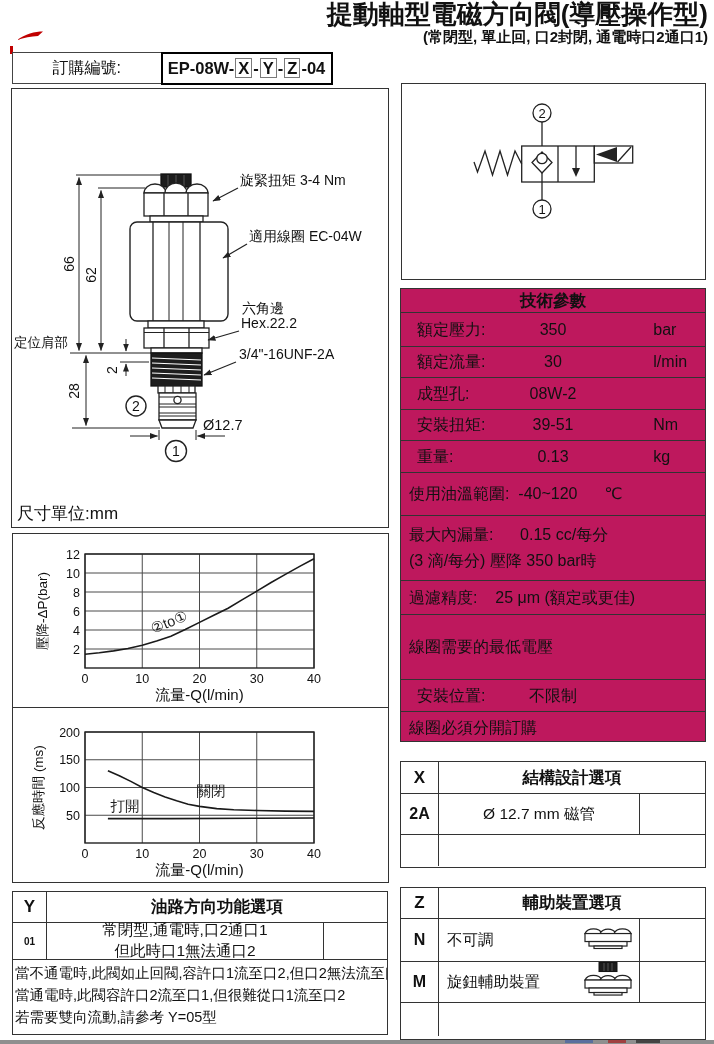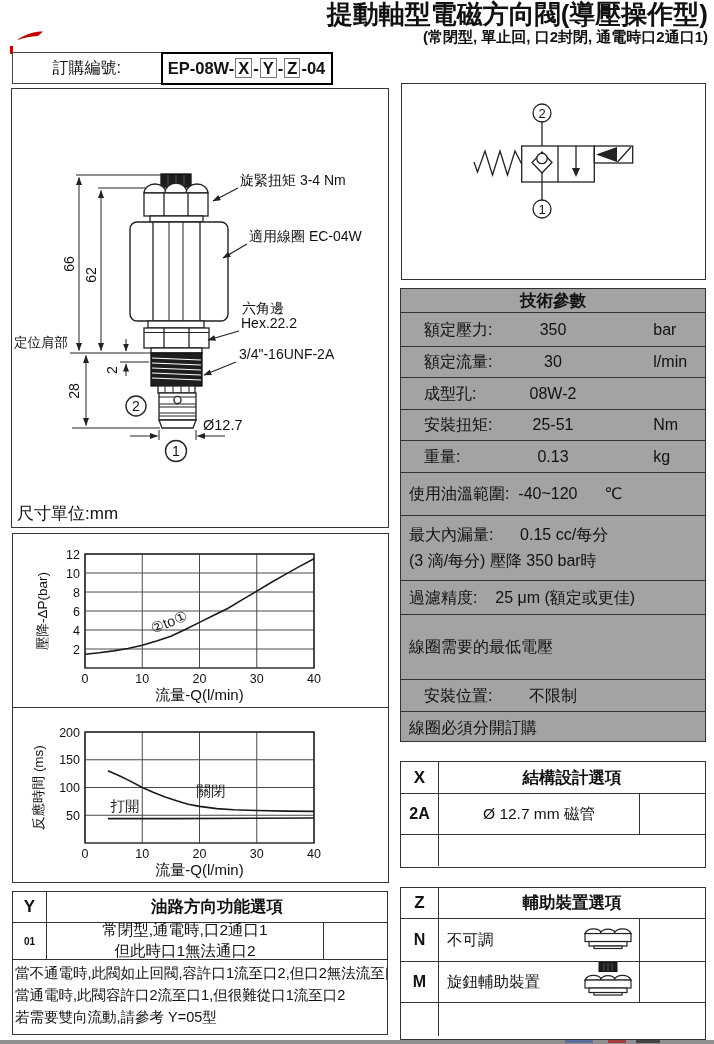--- a/index.html
+++ b/index.html
@@ -33,25 +33,25 @@
 
   
   .panel { position:absolute; border:1.5px solid #333; background:#fff; }
   #drawing-panel { left:11px; top:88px;  width:378px; height:440px; }
   #symbol-panel  { left:401px; top:83px; width:305px; height:197px; }
   #charts-panel  { left:12px; top:533px; width:377px; height:350px; }
   #chart-divider { position:absolute; left:0; top:173px; width:100%; height:0; border-top:1.5px solid #333; }
 
   
   #tech-table { position:absolute; left:400px; top:288px; width:306px; height:454px;
-    border:1.6px solid #333; background:#a3a3a3; }
+    border:1.6px solid #333; background:#be185d; }
   #tech-header { height:23px; display:flex; align-items:center; justify-content:center;
     font-weight:700; font-size:16.5px; }
   .tech-row { position:relative; border-top:1.5px solid #333; font-size:16px; }
-  .tech-row .tl { position:absolute; left:23px; top:50%; transform:translateY(-50%); white-space:pre; }
+  .tech-row .tl { position:absolute; left:16px; top:50%; transform:translateY(-50%); white-space:pre; }
   .tech-row .tv { position:absolute; left:31%; width:38%; text-align:center; top:50%; transform:translateY(-50%); }
   .tech-row .tu { position:absolute; left:83%; top:50%; transform:translateY(-50%); }
   .tech-row.lines { display:flex; flex-direction:column; justify-content:center; }
   .tech-line { padding-left:8px; white-space:pre; line-height:1.62; }
 
   
   .opt-table { position:absolute; border:1.5px solid #333; background:#fff; font-size:15.5px; }
   #x-table { left:400px; top:761px; width:306px; height:107px; }
   #y-table { left:12px;  top:891px; width:376px; height:144px; }
   #z-table { left:400px; top:887px; width:306px; height:153px; }
@@ -241,21 +241,21 @@
         <span class="tl">額定流量:</span>
         <span class="tv">30</span>
         <span class="tu">l/min</span>
       </div>
       <div class="tech-row lvu" style="height: 32px;">
         <span class="tl">成型孔:</span>
         <span class="tv">08W-2</span>
       </div>
       <div class="tech-row lvu" style="height: 31px;">
         <span class="tl">安裝扭矩:</span>
-        <span class="tv">25-51</span>
+        <span class="tv">39-51</span>
         <span class="tu">Nm</span>
       </div>
       <div class="tech-row lvu" style="height: 32px;">
         <span class="tl">重量:</span>
         <span class="tv">0.13</span>
         <span class="tu">kg</span>
       </div>
       <div class="tech-row lines" style="height: 43px;">
         <div class="tech-line">使用油溫範圍:  -40~120      ℃</div>
       </div>

